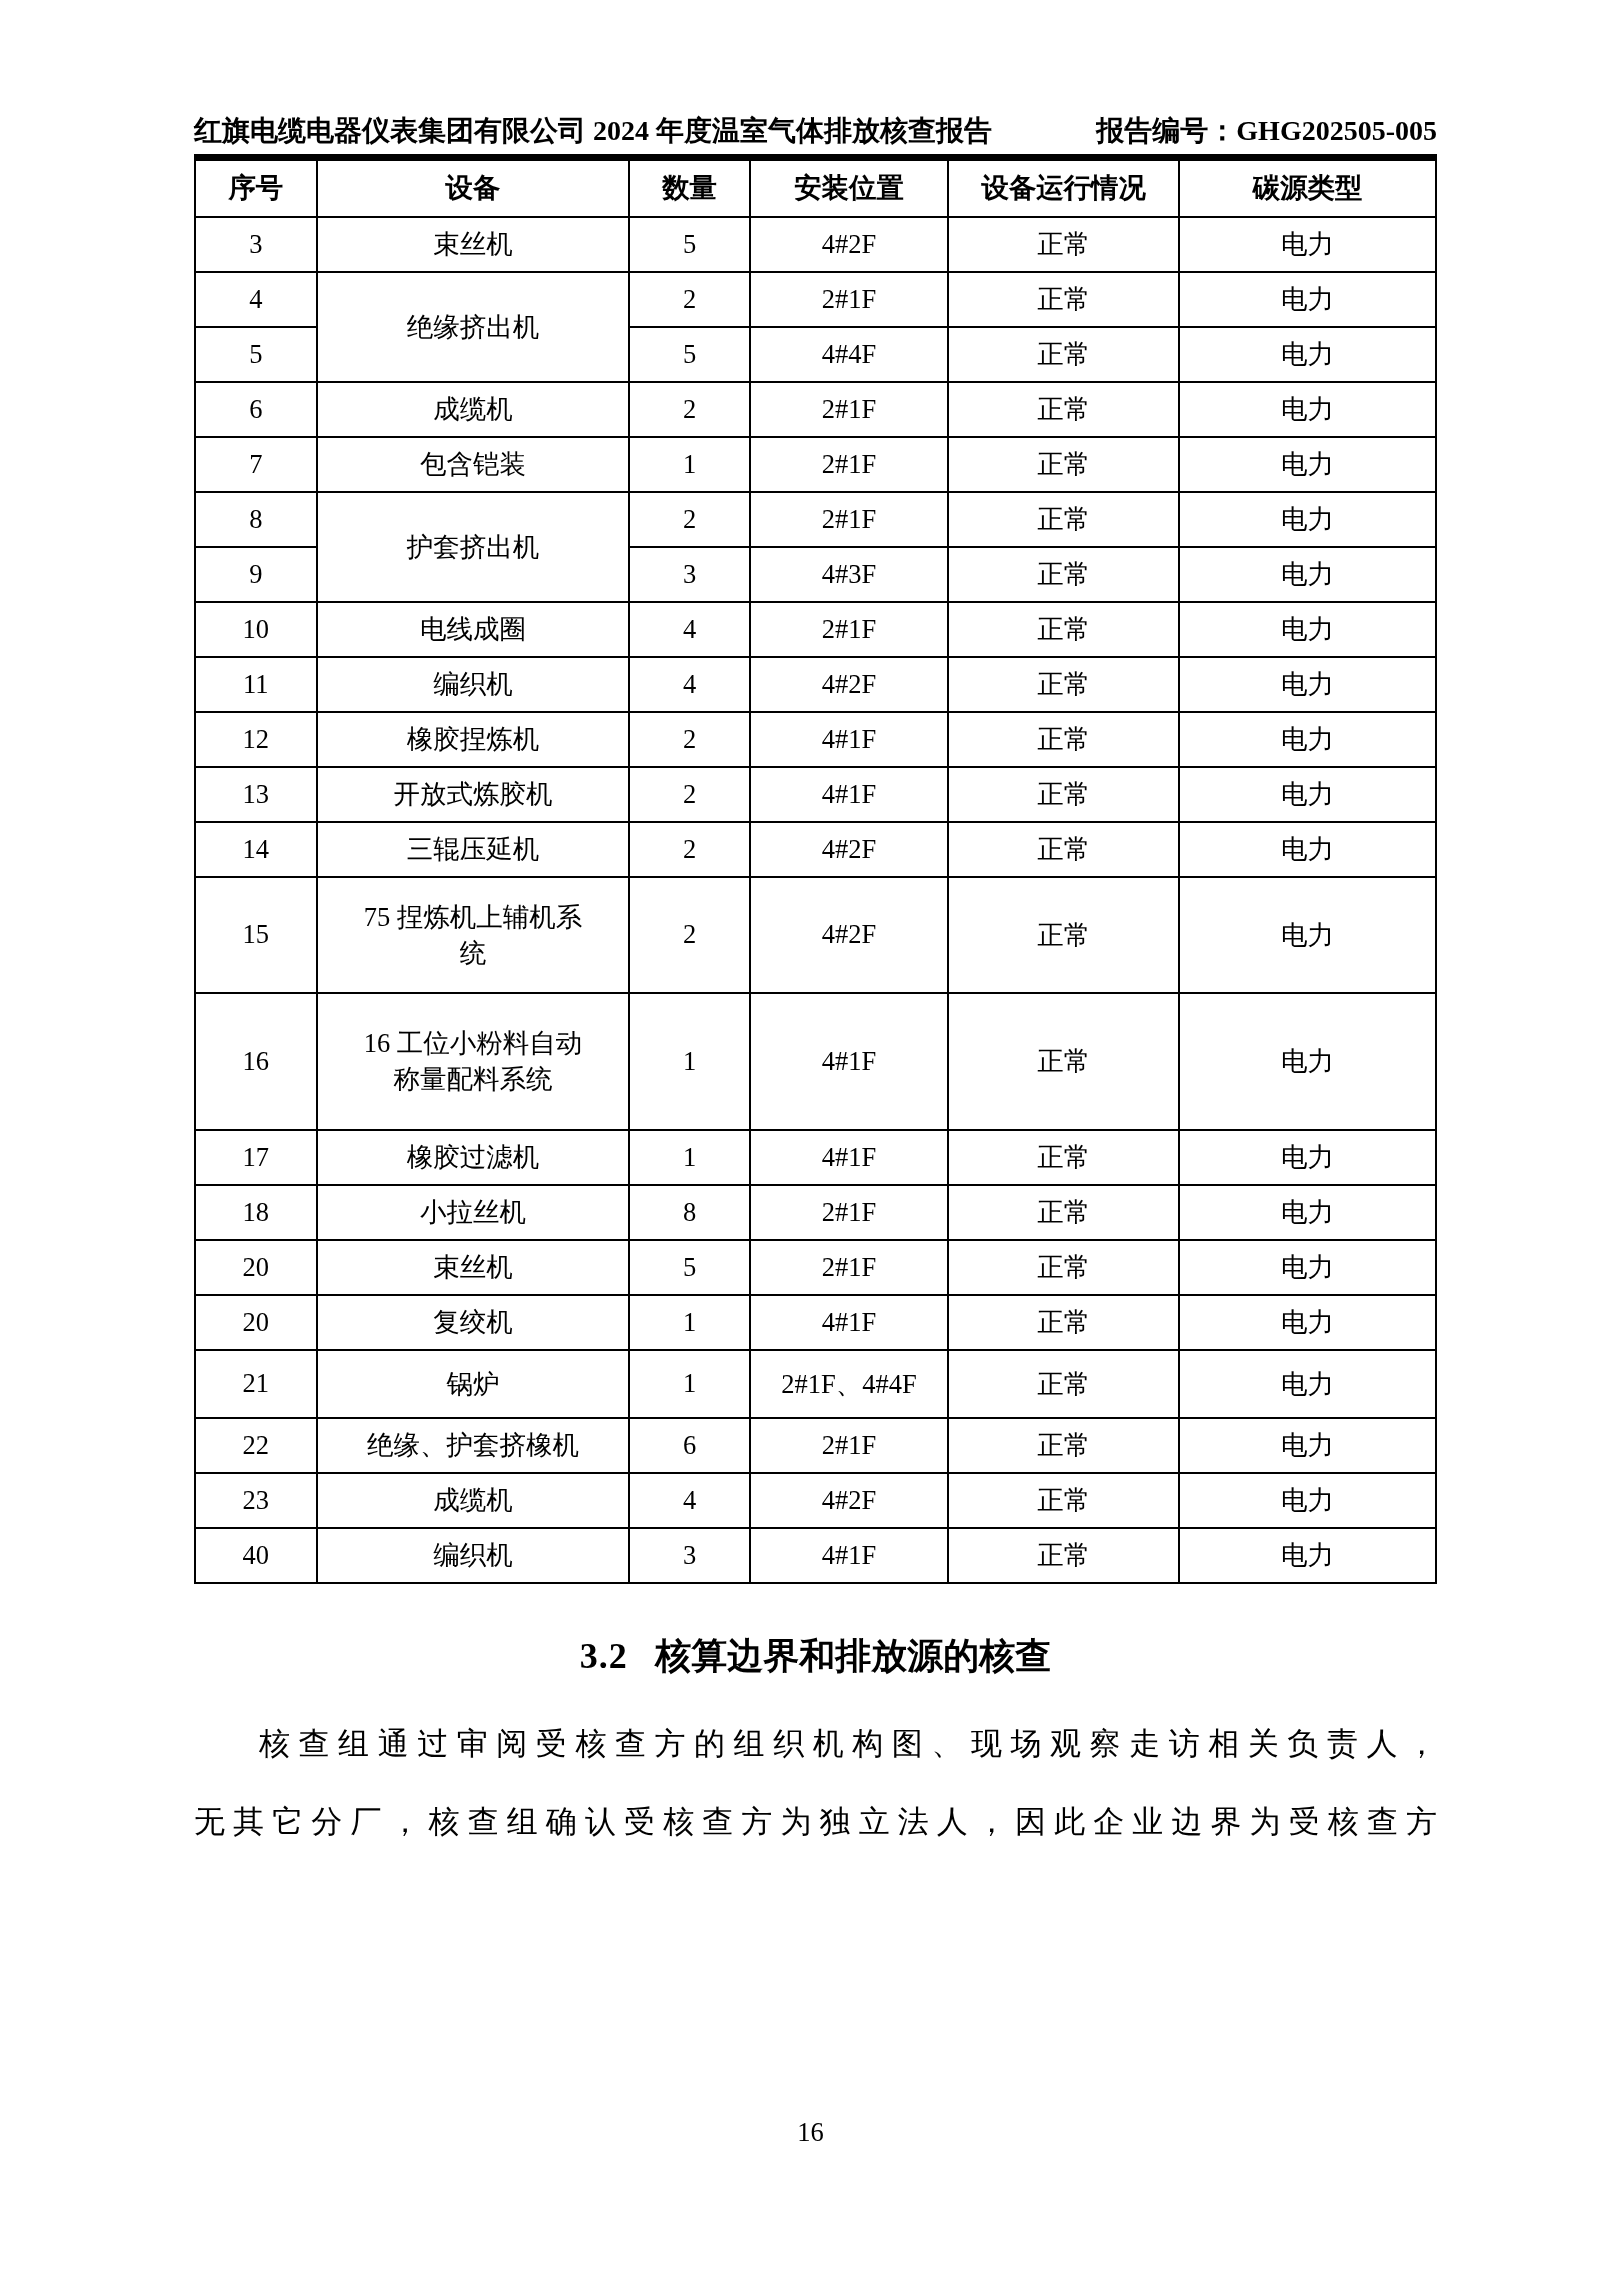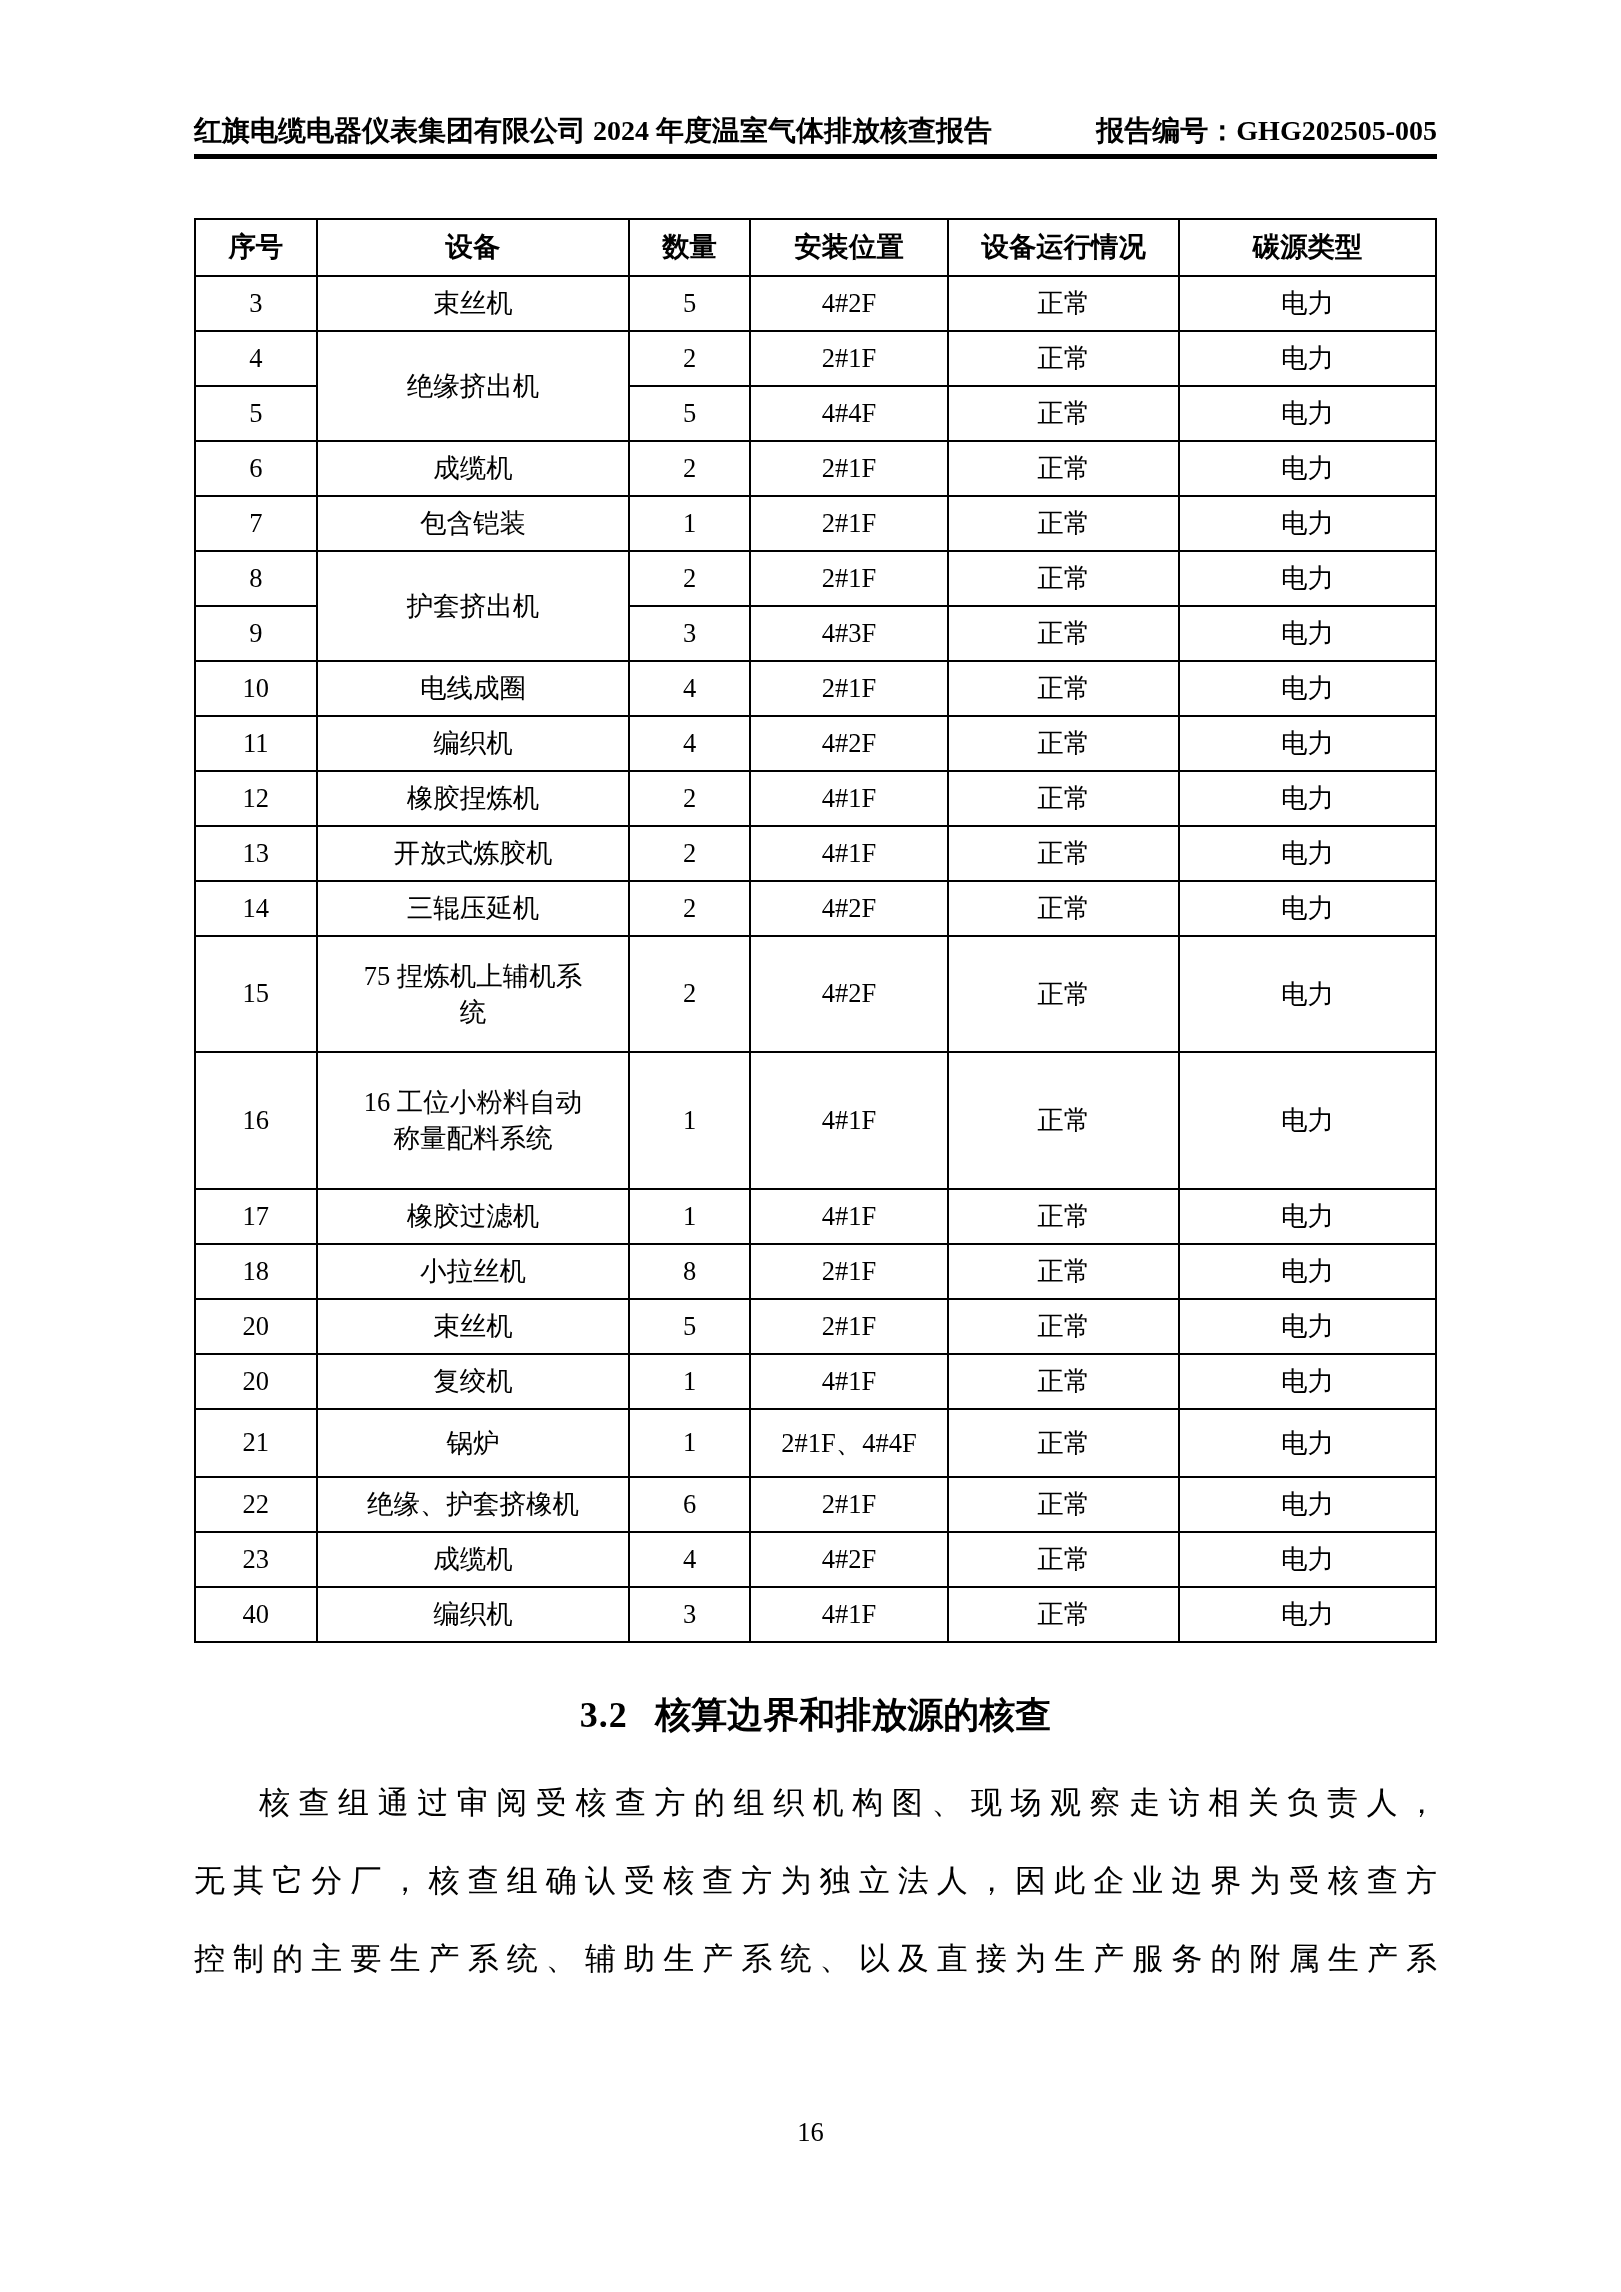--- a/index.html
+++ b/index.html
@@ -16,21 +16,21 @@
     display:flex;justify-content:space-between;align-items:center;
     font-weight:bold;font-size:28px;line-height:33px;
     padding-bottom:6.9px;border-bottom:5.9px solid #000;
     white-space:nowrap;
   }
   .doc-header .rep{margin-left:29px;}
 
   
   table.equip{
     border-collapse:collapse;table-layout:fixed;
-    width:100%;margin-top:59px;border-radius:18px;
+    width:100%;border-radius:18px;
   }
   table.equip th,table.equip td{
     border:2px solid #000;
     text-align:center;vertical-align:middle;
     font-size:26.5px;padding:0 3.9px;
     white-space:pre-line;
   }
   table.equip th{font-weight:bold;font-size:27.4px;height:55px;}
   table.equip td{height:53px;font-weight:normal;}
 
@@ -268,19 +268,18 @@
   </table>
 
   <div class="h2">
     <span class="num">3.2</span><span>核算边界和排放源的核查</span>
   </div>
 
 
   <div class="para">
     <div class="para-line indent">核查组通过审阅受核查方的组织机构图、现场观察走访相关负责人，</div>
     <div class="para-line">无其它分厂，核查组确认受核查方为独立法人，因此企业边界为受核查方</div>
-    <div class="para-line">控制的主要生产系统、辅助生产系统、以及直接为生产服务的附属生产系</div>
   </div>
 
 </div>
 
 <div class="page-number">16</div>
 
 
 </body></html>

